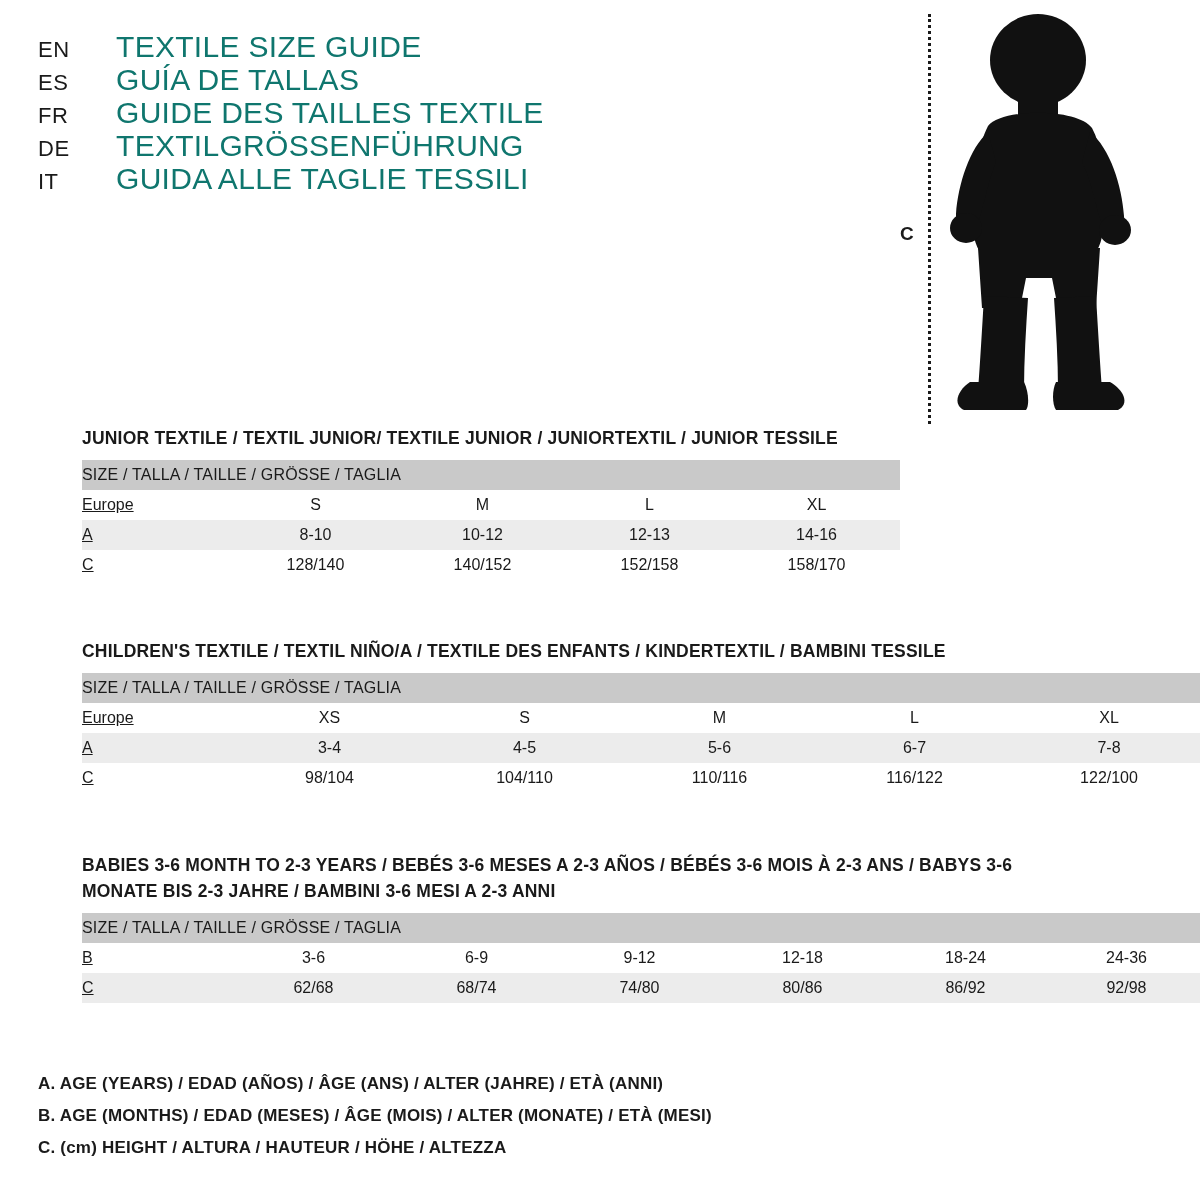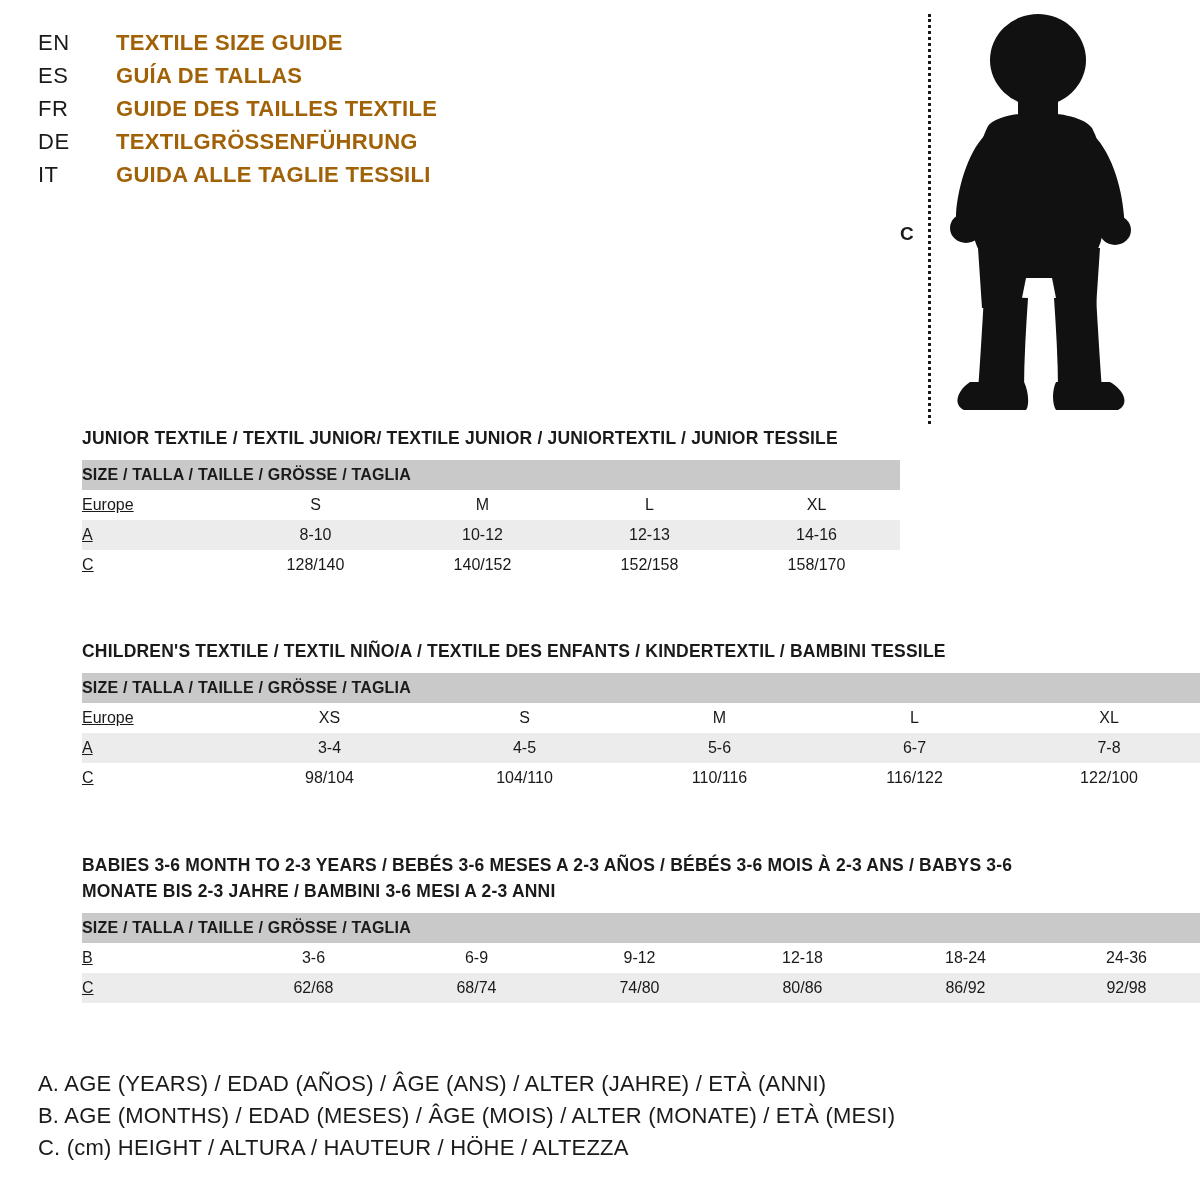--- a/index.html
+++ b/index.html
@@ -33,24 +33,24 @@
     align-items: baseline;
     height: 33px;
   }
   .lang-code {
     width: 78px;
     font-size: 22px;
     letter-spacing: 0.5px;
     color: #1a1a1a;
   }
   .lang-title {
-    font-size: 22px;
-    font-weight: bold;
+    font-size: 30px;
+    font-weight: normal;
     letter-spacing: 0.3px;
-    color: #a16207;
+    color: #0f766e;
     text-transform: uppercase;
   }
 
   
   .figure {
     position: absolute;
     right: 60px;
     top: 8px;
     width: 240px;
     height: 420px;
@@ -97,21 +97,21 @@
     font-size: 16px;
     color: #1a1a1a;
   }
   table.size-table td {
     padding: 0;
     height: 30px;
     vertical-align: middle;
   }
   .hdr-band td {
     background: #c9c9c9;
-    font-weight: bold;
+    font-weight: normal;
     font-size: 16px;
     letter-spacing: 0.2px;
     padding-left: 8px;
   }
   .row-white td {
     background: #ffffff;
   }
   .row-grey td {
     background: #ececec;
   }
@@ -125,22 +125,22 @@
   }
 
   
   .legend {
     position: absolute;
     left: 38px;
     top: 1068px;
     width: 1000px;
   }
   .legend-line {
-    font-size: 22px;
-    font-weight: normal;
+    font-size: 17px;
+    font-weight: bold;
     letter-spacing: 0.2px;
     line-height: 32px;
     color: #1a1a1a;
   }
 </style>
 </head>
 <body>
 
 <div class="page">
 

